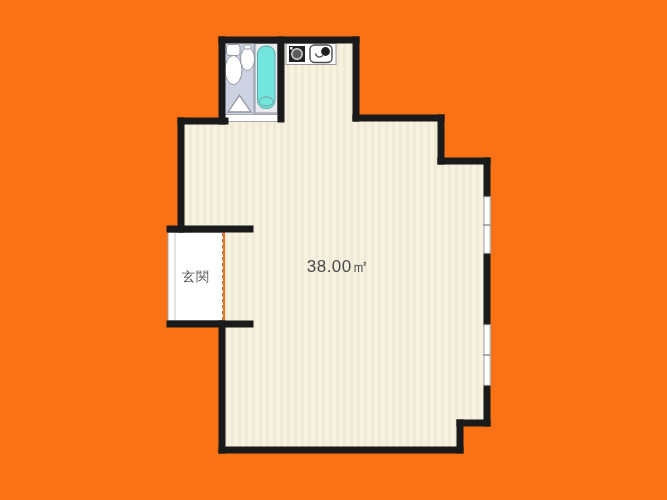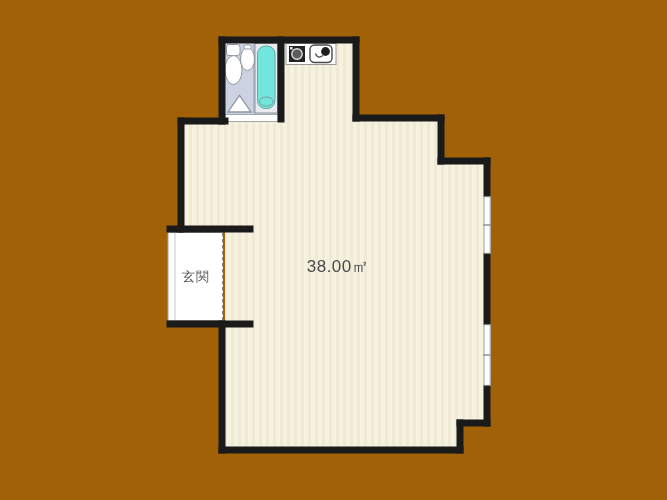--- a/index.html
+++ b/index.html
@@ -1,17 +1,17 @@
 <!DOCTYPE html>
 <html><head>
 <meta charset="utf-8">
 <style>
   html,body{margin:0;padding:0;background:#e9e9e9;}
   .stage{
-    width:667px;height:500px;position:relative;background:#a16207;
+    width:667px;height:500px;position:relative;background:#f97316;
     font-family:"Liberation Sans","DejaVu Sans",sans-serif;overflow:hidden;
   }
   svg{position:absolute;left:0;top:0;}
   text{font-family:"Liberation Sans","DejaVu Sans",sans-serif;}
   .area-label{font-size:17px;fill:#4a4a4a;letter-spacing:.5px;}
   .genkan-label{font-size:13px;fill:#555;letter-spacing:1px;}
 </style>
 </head>
 <body>
 

